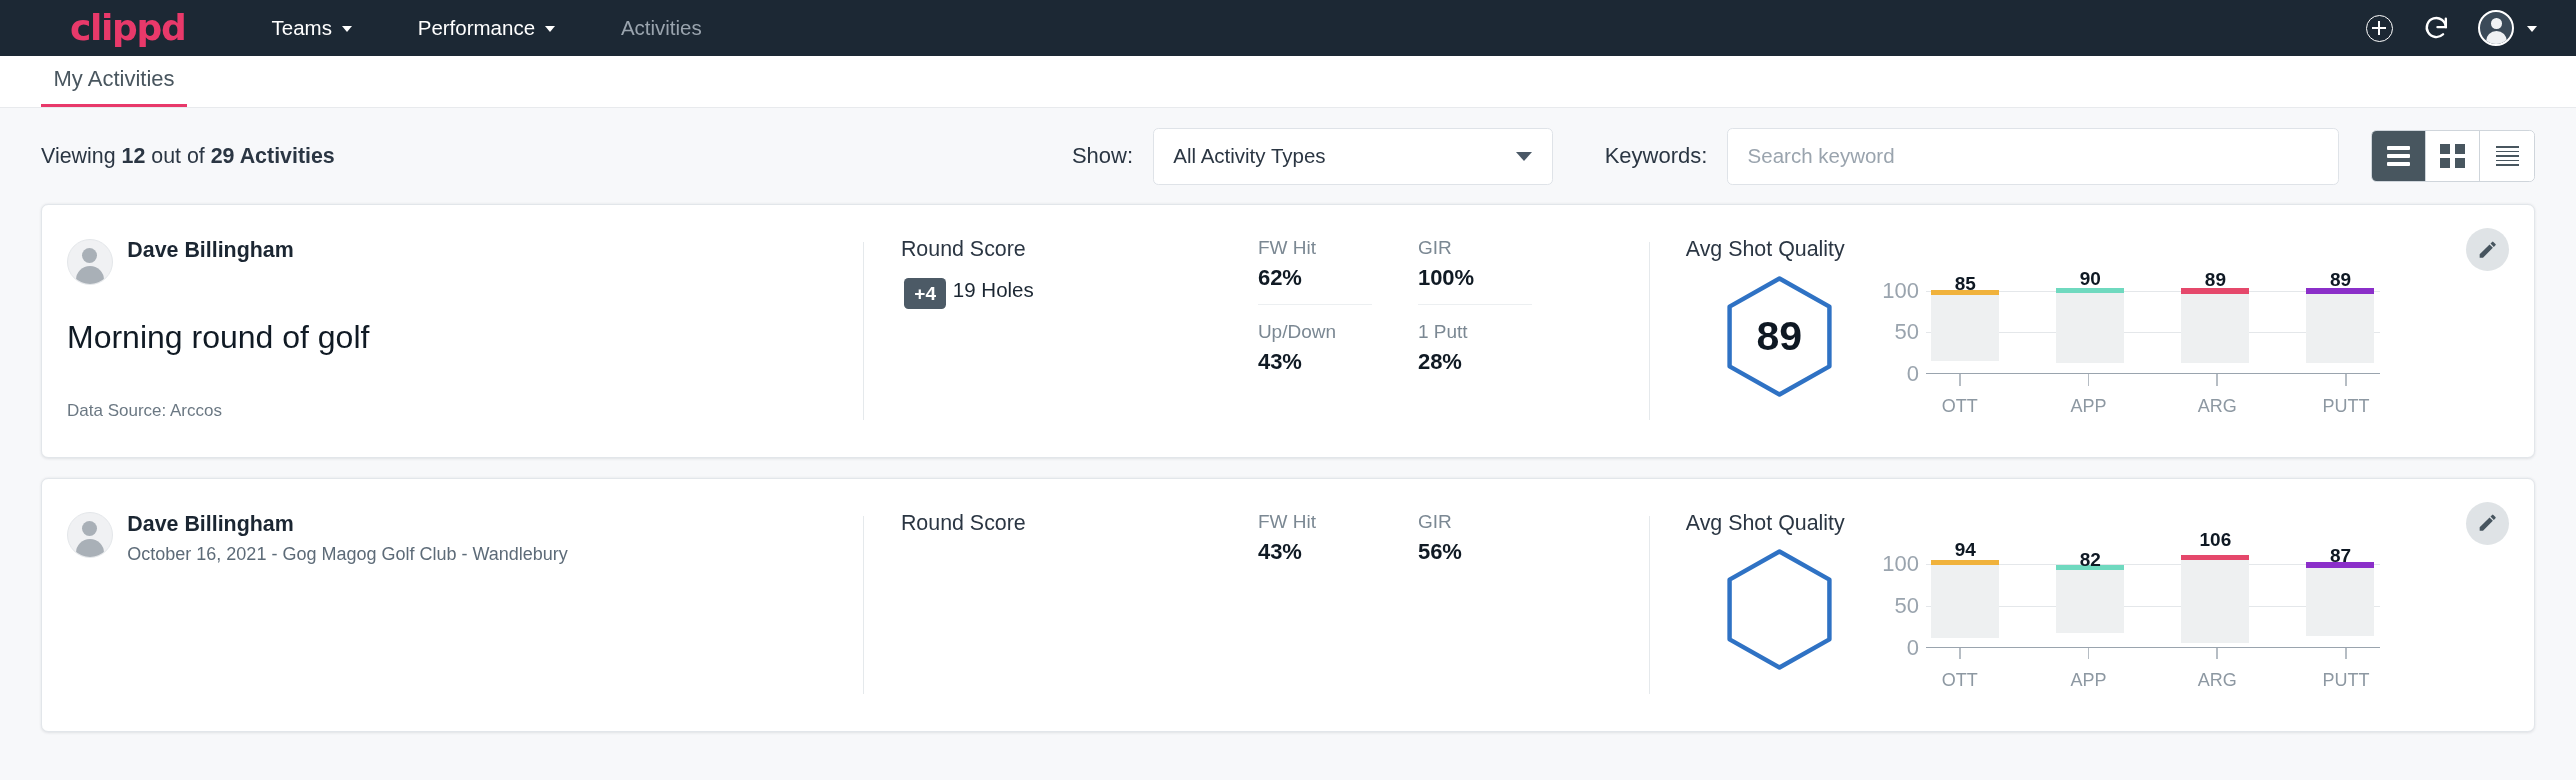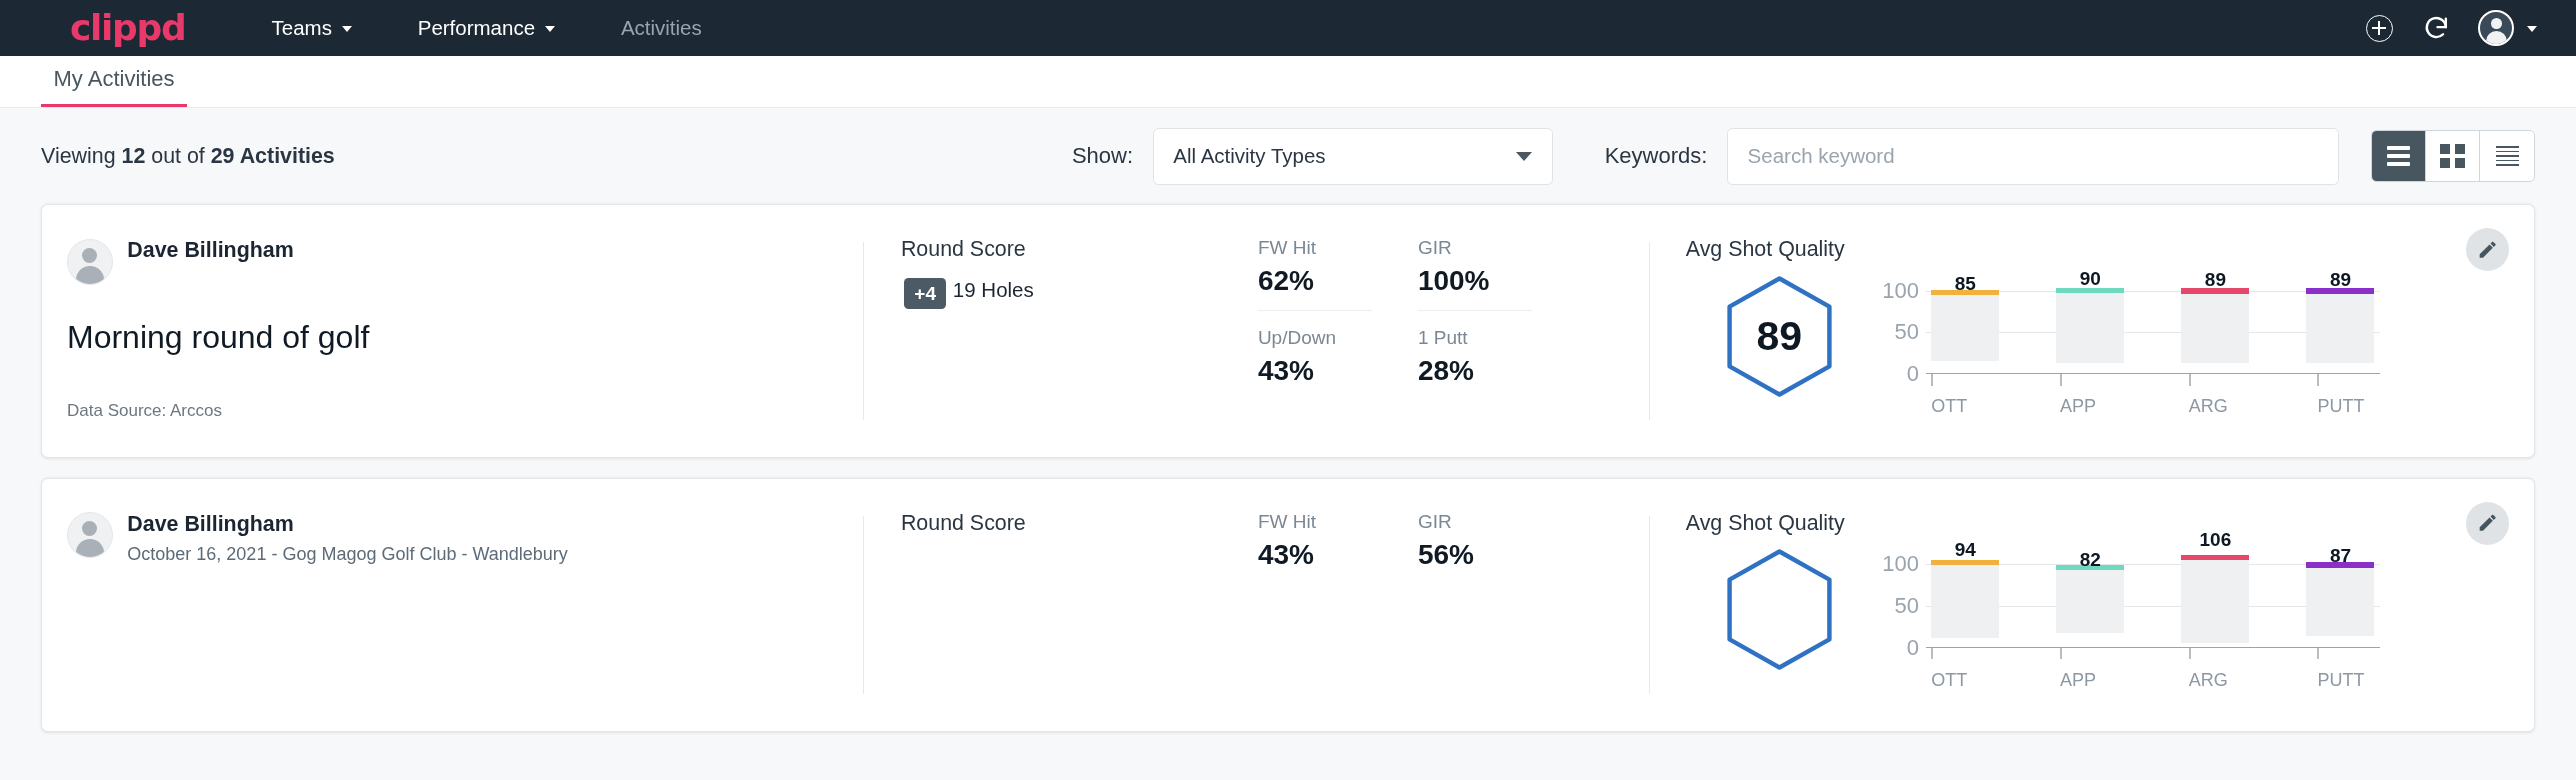--- a/index.html
+++ b/index.html
@@ -240,21 +240,21 @@
     font-size: 19px; font-weight: 700;
     border-radius: 4.5px;
     padding: 4.5px 9.8px;
     margin-left: 3.6px; margin-top: 10.7px;
   }
   .holes { font-size: 20.5px; color: #1b2632; align-self: flex-end; margin-left: 7.1px; margin-bottom: 7.1px; }
 
   .stats { display: grid; grid-template-columns: 114px 114px; column-gap: 46px; }
   .stat { }
   .stat-k { font-size: 19px; color: #7b8893; }
-  .stat-v { font-size: 28px; font-weight: 700; color: #101a24; margin-top: 6.2px; }
+  .stat-v { font-size: 22px; font-weight: 700; color: #101a24; margin-top: 6.2px; }
   .stat-sep { border-bottom: 0.9px solid #eceff1; margin: 12.5px 0 16px 0; }
 
   .col-quality {
     flex: 1;
     padding: 32px 0 0 36px;
     position: relative;
   }
   .q-head { font-size: 21.4px; color: #2b3643; }
   .q-body { display: flex; align-items: flex-start; margin-top: 9px; }
   .hexwrap { width: 187px; display: flex; justify-content: center; padding-top: 3.6px; }
@@ -286,21 +286,21 @@
   .bar-val {
     position: absolute; width: 100%; text-align: center;
     font-size: 19px; font-weight: 700; color: #0e1823;
   }
   .bar-body { width: 100%; background: #eef0f1; }
   .bar-cap { width: 100%; height: 5.4px; }
   .xaxis {
     position: absolute; left: 46px; right: 0; top: 96px; height: 46px;
   }
   .ticks { position: absolute; left: 5.4px; right: 5.4px; top: 0; display: flex; justify-content: space-between; }
-  .tickmark { width: 57px; display: flex; flex-direction: column; align-items: flex-start; }
+  .tickmark { width: 57px; display: flex; flex-direction: column; align-items: center; }
   .tickmark .tm { width: 1.8px; height: 11.6px; background: #b6bdc4; }
   .tickmark .tl { font-size: 18px; color: #8d98a2; margin-top: 10.7px; }
 
   .edit-btn {
     position: absolute; top: 23px; right: 25px;
     width: 43px; height: 43px; border-radius: 50%;
     background: #dfe3e6;
     display: flex; align-items: center; justify-content: center;
     cursor: pointer;
   }

